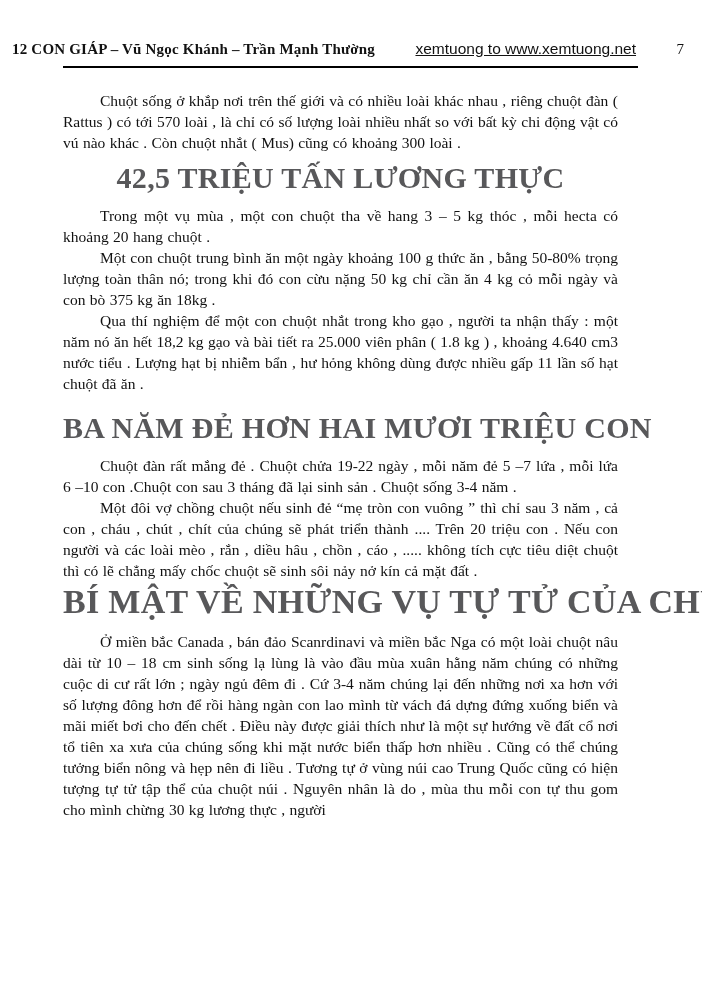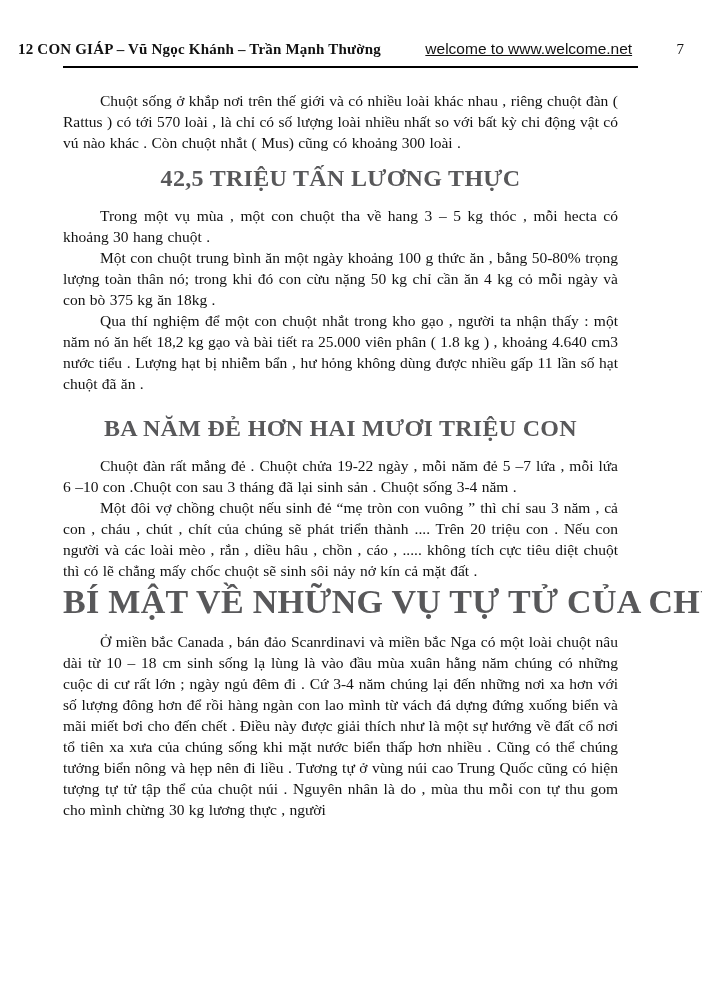--- a/index.html
+++ b/index.html
@@ -14,21 +14,21 @@
     background: #ffffff;
     box-sizing: border-box;
     font-family: "Liberation Serif", serif;
     color: #111111;
     overflow: hidden;
   }
   .page-header {
     display: flex;
     align-items: baseline;
     justify-content: space-between;
-    padding: 40px 12px 0 18px;
+    padding: 40px 12px 0 12px;
   }
   .book-title {
     font-weight: bold;
     font-size: 15px;
     letter-spacing: 0.2px;
     white-space: nowrap;
   }
   .site-link {
     font-family: "Liberation Sans", sans-serif;
     font-size: 15.5px;
@@ -56,21 +56,21 @@
     line-height: 21px;
     text-align: justify;
     text-indent: 37px;
     word-spacing: 0.5px;
   }
   .section-heading {
     margin: 8px 0 10px 0;
     text-align: center;
     font-family: "Liberation Serif", serif;
     font-weight: bold;
-    font-size: 24px;
+    font-size: 30px;
     line-height: 34px;
     color: #58585a;
     letter-spacing: 0.3px;
     white-space: nowrap;
   }
   .section-heading.tight-top {
     margin-top: 17px;
   }
   .section-heading.h-large {
     font-size: 34px;
@@ -78,35 +78,35 @@
     margin: 2px 0 10px 0;
   }
 </style>
 </head>
 <body>
 
 <div class="page">
 
   <div class="page-header">
     <span class="book-title">12 CON GIÁP – Vũ Ngọc Khánh – Trần Mạnh Thường</span>
-    <span class="site-link">welcome to www.welcome.net</span>
+    <span class="site-link">xemtuong to www.xemtuong.net</span>
     <span class="page-number">7</span>
   </div>
 
   <hr class="header-rule">
 
   <div class="content">
 
     <p class="body-par">Chuột sống ở khắp nơi trên thế giới và có nhiều loài khác nhau , riêng chuột đàn ( Rattus ) có tới 570 loài , là chỉ có số lượng loài nhiều nhất so với bất kỳ chi động vật có vú nào khác . Còn chuột nhắt ( Mus) cũng có khoảng 300 loài .</p>
 
 
     <h2 class="section-heading">42,5 TRIỆU TẤN LƯƠNG THỰC</h2>
 
 
-    <p class="body-par">Trong một vụ mùa , một con chuột tha về hang 3 – 5 kg thóc , mỗi hecta có khoảng 30 hang chuột .</p>
+    <p class="body-par">Trong một vụ mùa , một con chuột tha về hang 3 – 5 kg thóc , mỗi hecta có khoảng 20 hang chuột .</p>
 
     <p class="body-par">Một con chuột trung bình ăn một ngày khoảng 100 g thức ăn , bằng 50-80% trọng lượng toàn thân nó; trong khi đó con cừu nặng 50 kg chỉ cần ăn 4 kg cỏ mỗi ngày và con bò 375 kg ăn 18kg .</p>
 
 
     <p class="body-par">Qua thí nghiệm để một con chuột nhắt trong kho gạo , người ta nhận thấy : một năm nó ăn hết 18,2 kg gạo và bài tiết ra 25.000 viên phân ( 1.8 kg ) , khoảng 4.640 cm3 nước tiểu . Lượng hạt bị nhiễm bẩn , hư hỏng không dùng được nhiều gấp 11 lần số hạt chuột đã ăn .</p>
 
     <h2 class="section-heading tight-top">BA NĂM ĐẺ HƠN HAI MƯƠI TRIỆU CON</h2>
 
     <p class="body-par">Chuột đàn rất mắng đẻ . Chuột chửa 19-22 ngày , mỗi năm đẻ 5 –7 lứa , mỗi lứa 6 –10 con .Chuột con sau 3 tháng đã lại sinh sản . Chuột sống 3-4 năm .</p>
 

